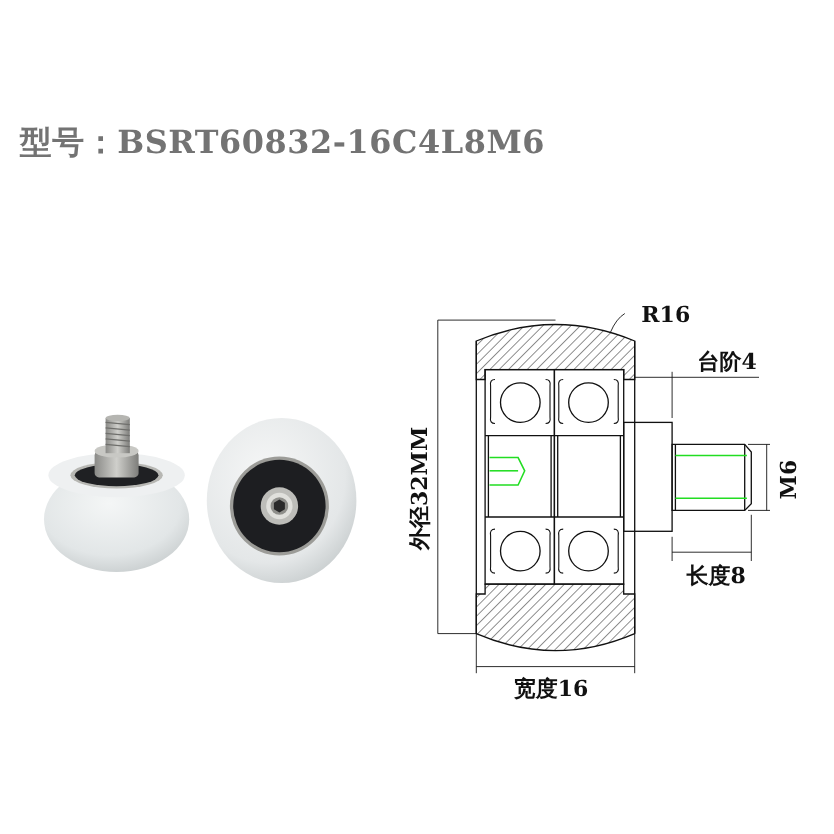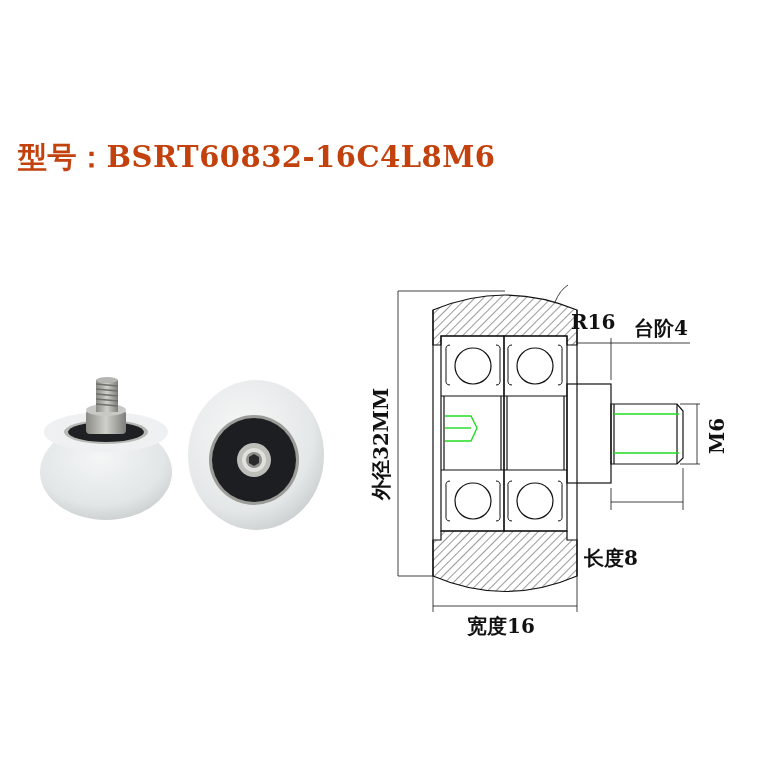--- a/index.html
+++ b/index.html
@@ -1,17 +1,17 @@
 <!DOCTYPE html>
 <html><head>
 <meta charset="utf-8">
 <style>
   html, body { margin:0; padding:0; background:#ffffff; }
   body { width:758px; height:758px; position:relative; overflow:hidden; font-family:"DejaVu Serif", serif; }
-  .title { position:absolute; left:18px; top:110px; font-size:29px; font-weight:bold; color:#c2410c; letter-spacing:0.5px; white-space:nowrap; font-family:"DejaVu Serif", serif;margin-top:28px; }
+  .title { position:absolute; left:18px; top:110px; font-size:29px; font-weight:bold; color:#737373; letter-spacing:0.5px; white-space:nowrap; font-family:"DejaVu Serif", serif; }
   .photo { position:absolute; left:30px; top:360px; width:300px; height:180px; }
   .drawing { position:absolute; left:0; top:0; width:758px; height:758px; }
   .lbl { position:absolute; font-weight:bold; color:#111; font-size:20px; white-space:nowrap; font-family:"DejaVu Serif", serif; }
   .vert { transform-origin:left top; transform:rotate(-90deg); }
 </style>
 </head>
 <body>
 
 <div class="title">
   <span>型号：</span><span>BSRT60832-16C4L8M6</span>
@@ -135,18 +135,18 @@
   </g>
 
   <g stroke="#22dd22" stroke-width="1.4" fill="none">
     <line x1="614" y1="414" x2="679" y2="414"></line>
     <line x1="614" y1="453" x2="679" y2="453"></line>
     <path d="M445 416 L471 416 L477 428 L471 441 L445 441"></path>
     <line x1="445" y1="428" x2="471" y2="428"></line>
   </g>
 </svg>
 
-<div class="lbl" style="left:571px; top:274px;margin-top:36px;">R16</div>
+<div class="lbl" style="left:583px; top:274px;">R16</div>
 <div class="lbl" style="left:622px; top:315px;margin-left:12px;">台阶4</div>
 <div class="lbl vert" style="left:705px; top:454px;">M6</div>
-<div class="lbl" style="left:584px; top:510px;margin-top:35px;">长度8</div>
+<div class="lbl" style="left:624px; top:510px;">长度8</div>
 <div class="lbl" style="left:467px; top:613px;">宽度16</div>
 <div class="lbl vert" style="left:368px; top:500px;">外径32MM</div>
 
 </body></html>

